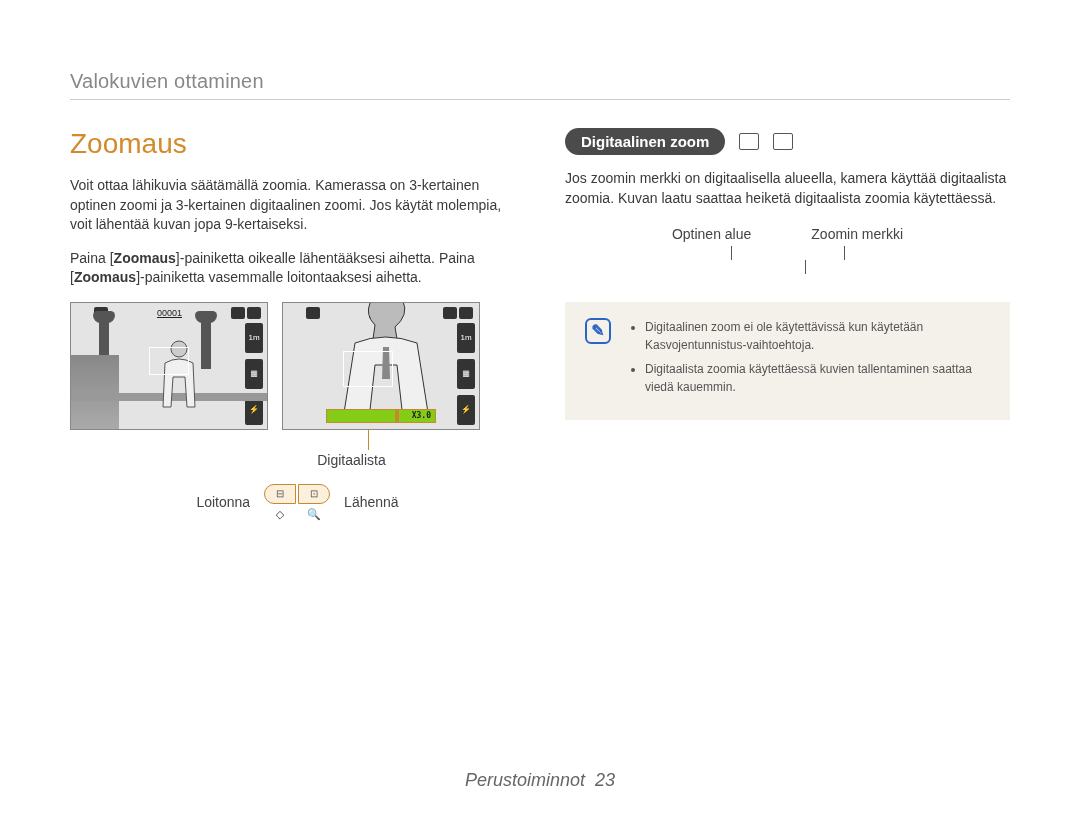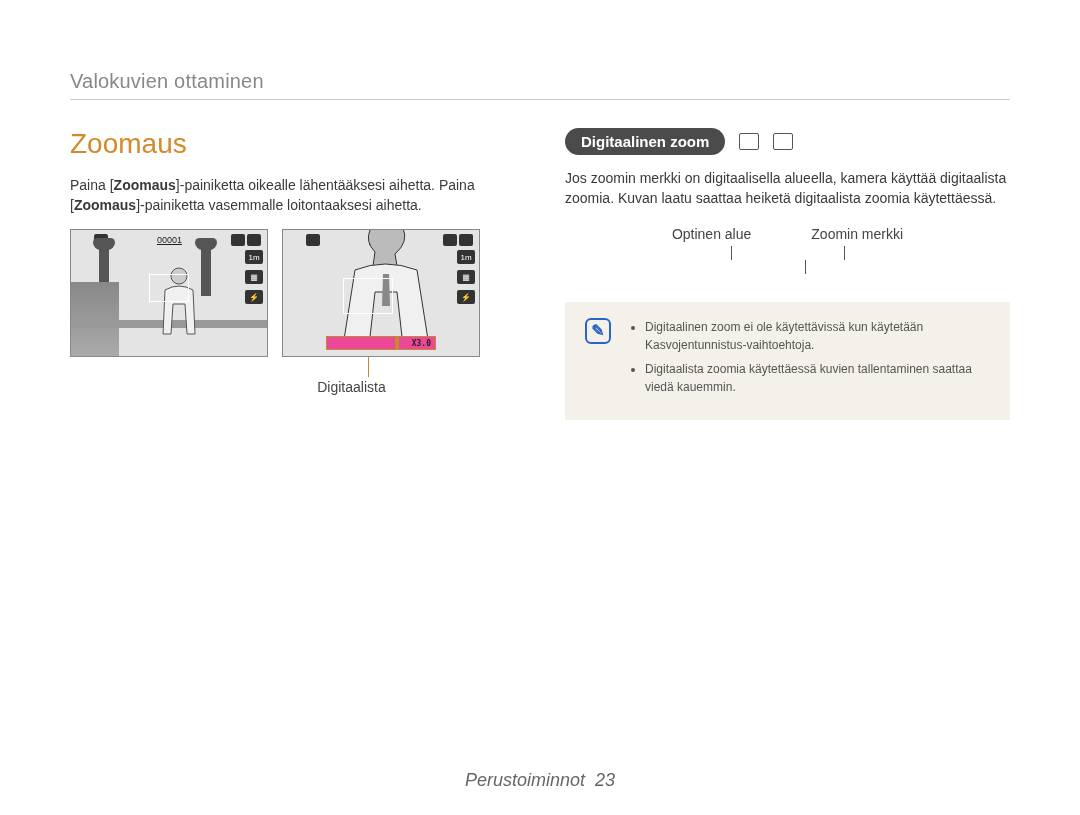--- a/index.html
+++ b/index.html
@@ -69,21 +69,21 @@
     width: 14px; height: 12px;
     background: #333; border-radius: 2px;
     display: inline-block;
   }
   .lcd-right-icons {
     position: absolute;
     top: 20px; right: 4px;
     display: flex; flex-direction: column; gap: 6px;
   }
   .lcd-pill {
-    width: 18px; height: 14px;
+    width: 18px; height: 30px;
     background: #333; border-radius: 2px;
     color: #fff; font-size: 8px;
     display:flex;align-items:center;justify-content:center;
   }
   .lamp {
     position: absolute;
     top: 16px; width: 10px; height: 50px;
     background: #555;
   }
   .lamp::before {
@@ -112,21 +112,21 @@
     position:absolute;
     bottom:0;
   }
   .man svg { display:block; }
   .zoom-bar {
     position: absolute;
     bottom: 6px; left: 50%; transform: translateX(-50%);
     width: 110px; height: 14px;
     border: 1px solid #c58a2f;
     display:flex; align-items:center;
-    background:#ec4899;
+    background:#84cc16;
   }
   .zoom-bar .marker {
     width: 4px; height: 100%; background:#c58a2f;
     margin-left: 68px;
   }
   .zoom-bar .x30 {
     position:absolute; right:4px;
     font-size:8px; font-weight:bold; color:#222;
     font-family: monospace;
   }
@@ -268,20 +268,21 @@
 </head>
 <body>
 
 <div class="breadcrumb">Valokuvien ottaminen</div>
 <hr class="hr">
 
 <div class="cols">
 
   <div class="col-left">
     <h1 class="title">Zoomaus</h1>
+    <p class="body">Voit ottaa lähikuvia säätämällä zoomia. Kamerassa on 3-kertainen optinen zoomi ja 3-kertainen digitaalinen zoomi. Jos käytät molempia, voit lähentää kuvan jopa 9-kertaiseksi.</p>
     <p class="body">
       <span>Paina [</span><strong>Zoomaus</strong><span>]-painiketta oikealle lähentääksesi aihetta. Paina [</span><strong>Zoomaus</strong><span>]-painiketta vasemmalle loitontaaksesi aihetta.</span>
     </p>
 
     <div class="screenshots">
 
       <div class="lcd">
         <div class="lcd-top">
           <span class="lcd-ic"></span>
           <span>00001</span>
@@ -335,20 +336,34 @@
           <div class="x30">X3.0</div>
         </div>
       </div>
     </div>
 
     <div style="position:relative; margin-left:198px;">
       <div class="leader" style="top:0;height:20px;margin-left:100px;"></div>
     </div>
     <div class="zoom-ratio-label" style="margin-top:2px;margin-left:108px;">Digitaalista</div>
 
+    <div class="zoom-btn-row">
+      <span>Loitonna</span>
+      <div>
+        <div class="rocker">
+          <div class="half">⊟</div>
+          <div class="half">⊡</div>
+        </div>
+        <div class="rocker-sub">
+          <span>◇</span>
+          <span>🔍</span>
+        </div>
+      </div>
+      <span>Lähennä</span>
+    </div>
   </div>
 
   <div class="col-right">
     <div class="chip-row">
       <span class="chip">Digitaalinen zoom</span>
       <span class="mode-ic"></span>
       <span class="mode-ic"></span>
     </div>
     <p class="body">Jos zoomin merkki on digitaalisella alueella, kamera käyttää digitaalista zoomia. Kuvan laatu saattaa heiketä digitaalista zoomia käytettäessä.</p>
 

